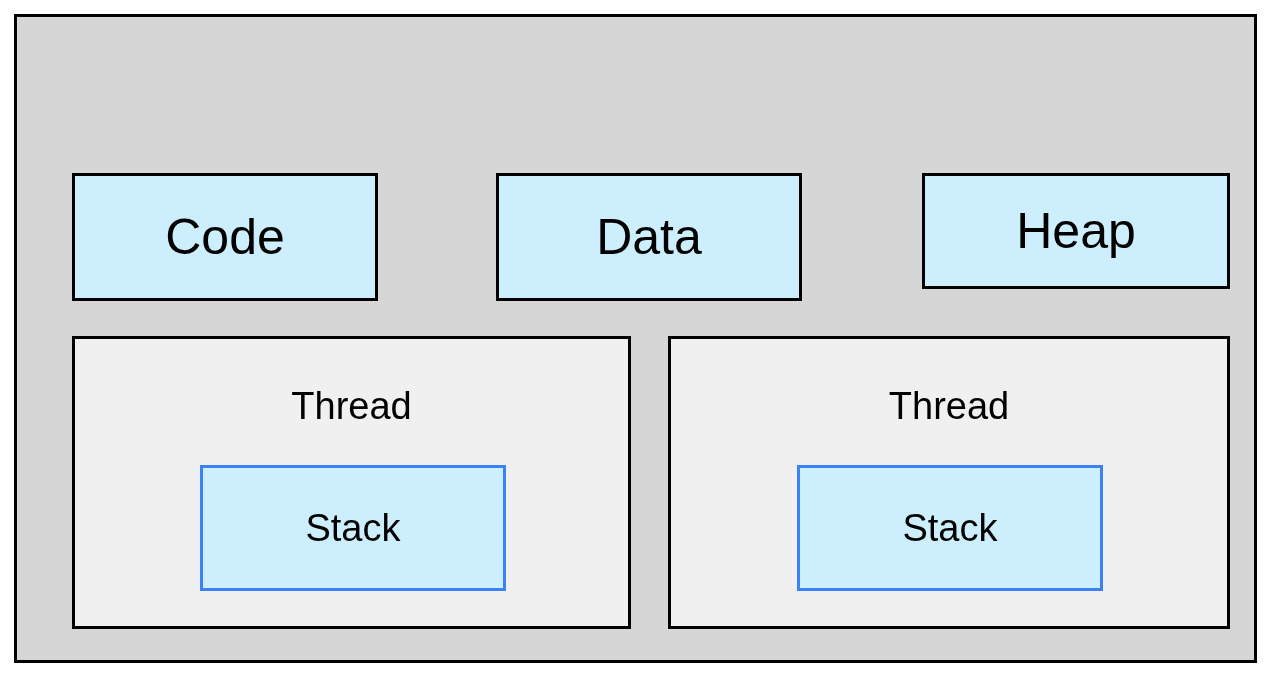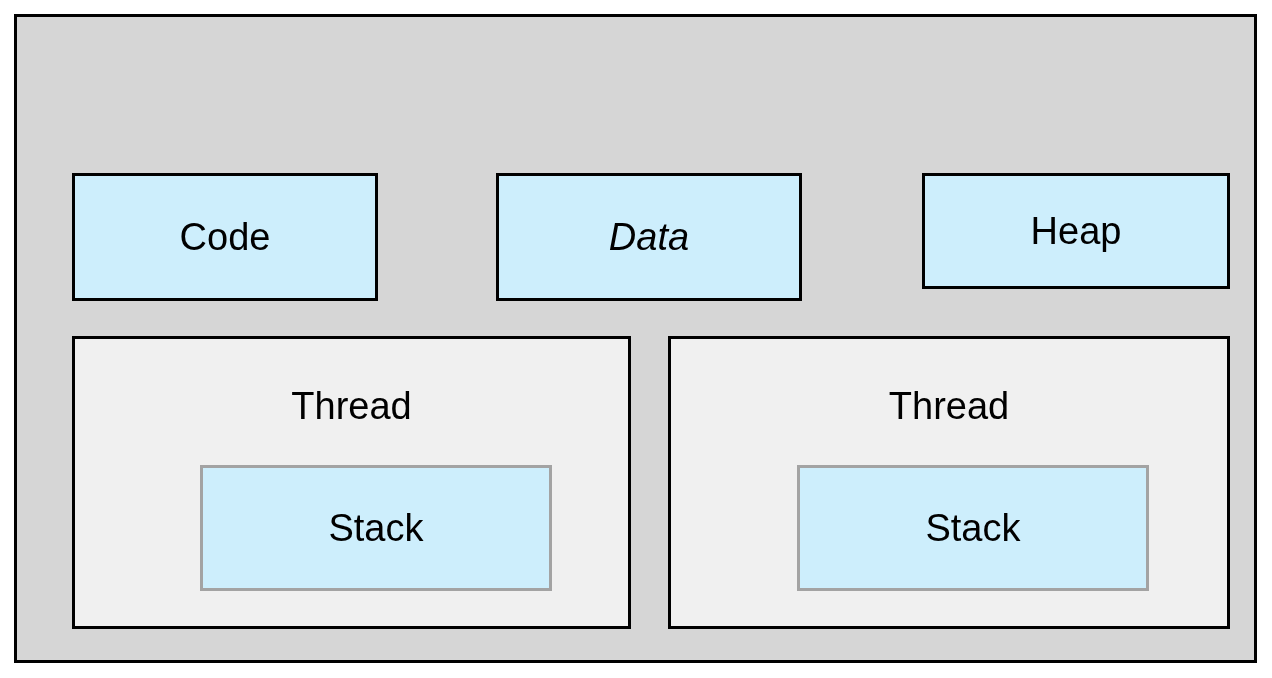--- a/index.html
+++ b/index.html
@@ -51,27 +51,27 @@
   .mem-box {
     position: absolute;
     box-sizing: border-box;
     background: #cdeefc;
     border: 3px solid #000000;
     display: flex;
     align-items: center;
     justify-content: center;
   }
   .mem-box .mem-label {
-    font-size: 38px;
+    font-size: 50px;
     line-height: 38px;
     color: #000000;
   }
 
   #box-code { left: 55px;  top: 156px; width: 306px; height: 128px; }
-  #box-data { left: 479px; top: 156px; width: 306px; height: 128px; font-style: italic; }
+  #box-data { left: 479px; top: 156px; width: 306px; height: 128px; }
   #box-heap { left: 905px; top: 156px; width: 308px; height: 116px; }
 
   
   .thread-box {
     position: absolute;
     box-sizing: border-box;
     background: #f0f0f0;
     border: 3px solid #000000;
     top: 319px;
     height: 293px;
@@ -89,23 +89,23 @@
     font-size: 38px;
     line-height: 38px;
     color: #000000;
   }
 
   
   .stack-box {
     position: absolute;
     box-sizing: border-box;
     background: #cdeefc;
-    border: 3px solid #a3a3a3;
+    border: 3px solid #3b82f6;
     top: 126px;
-    width: 352px;
+    width: 306px;
     height: 126px;
     display: flex;
     align-items: center;
     justify-content: center;
   }
   #thread-1 .stack-box { left: 125px; }
   #thread-2 .stack-box { left: 126px; }
 
   .stack-box .mem-label {
     font-size: 38px;

